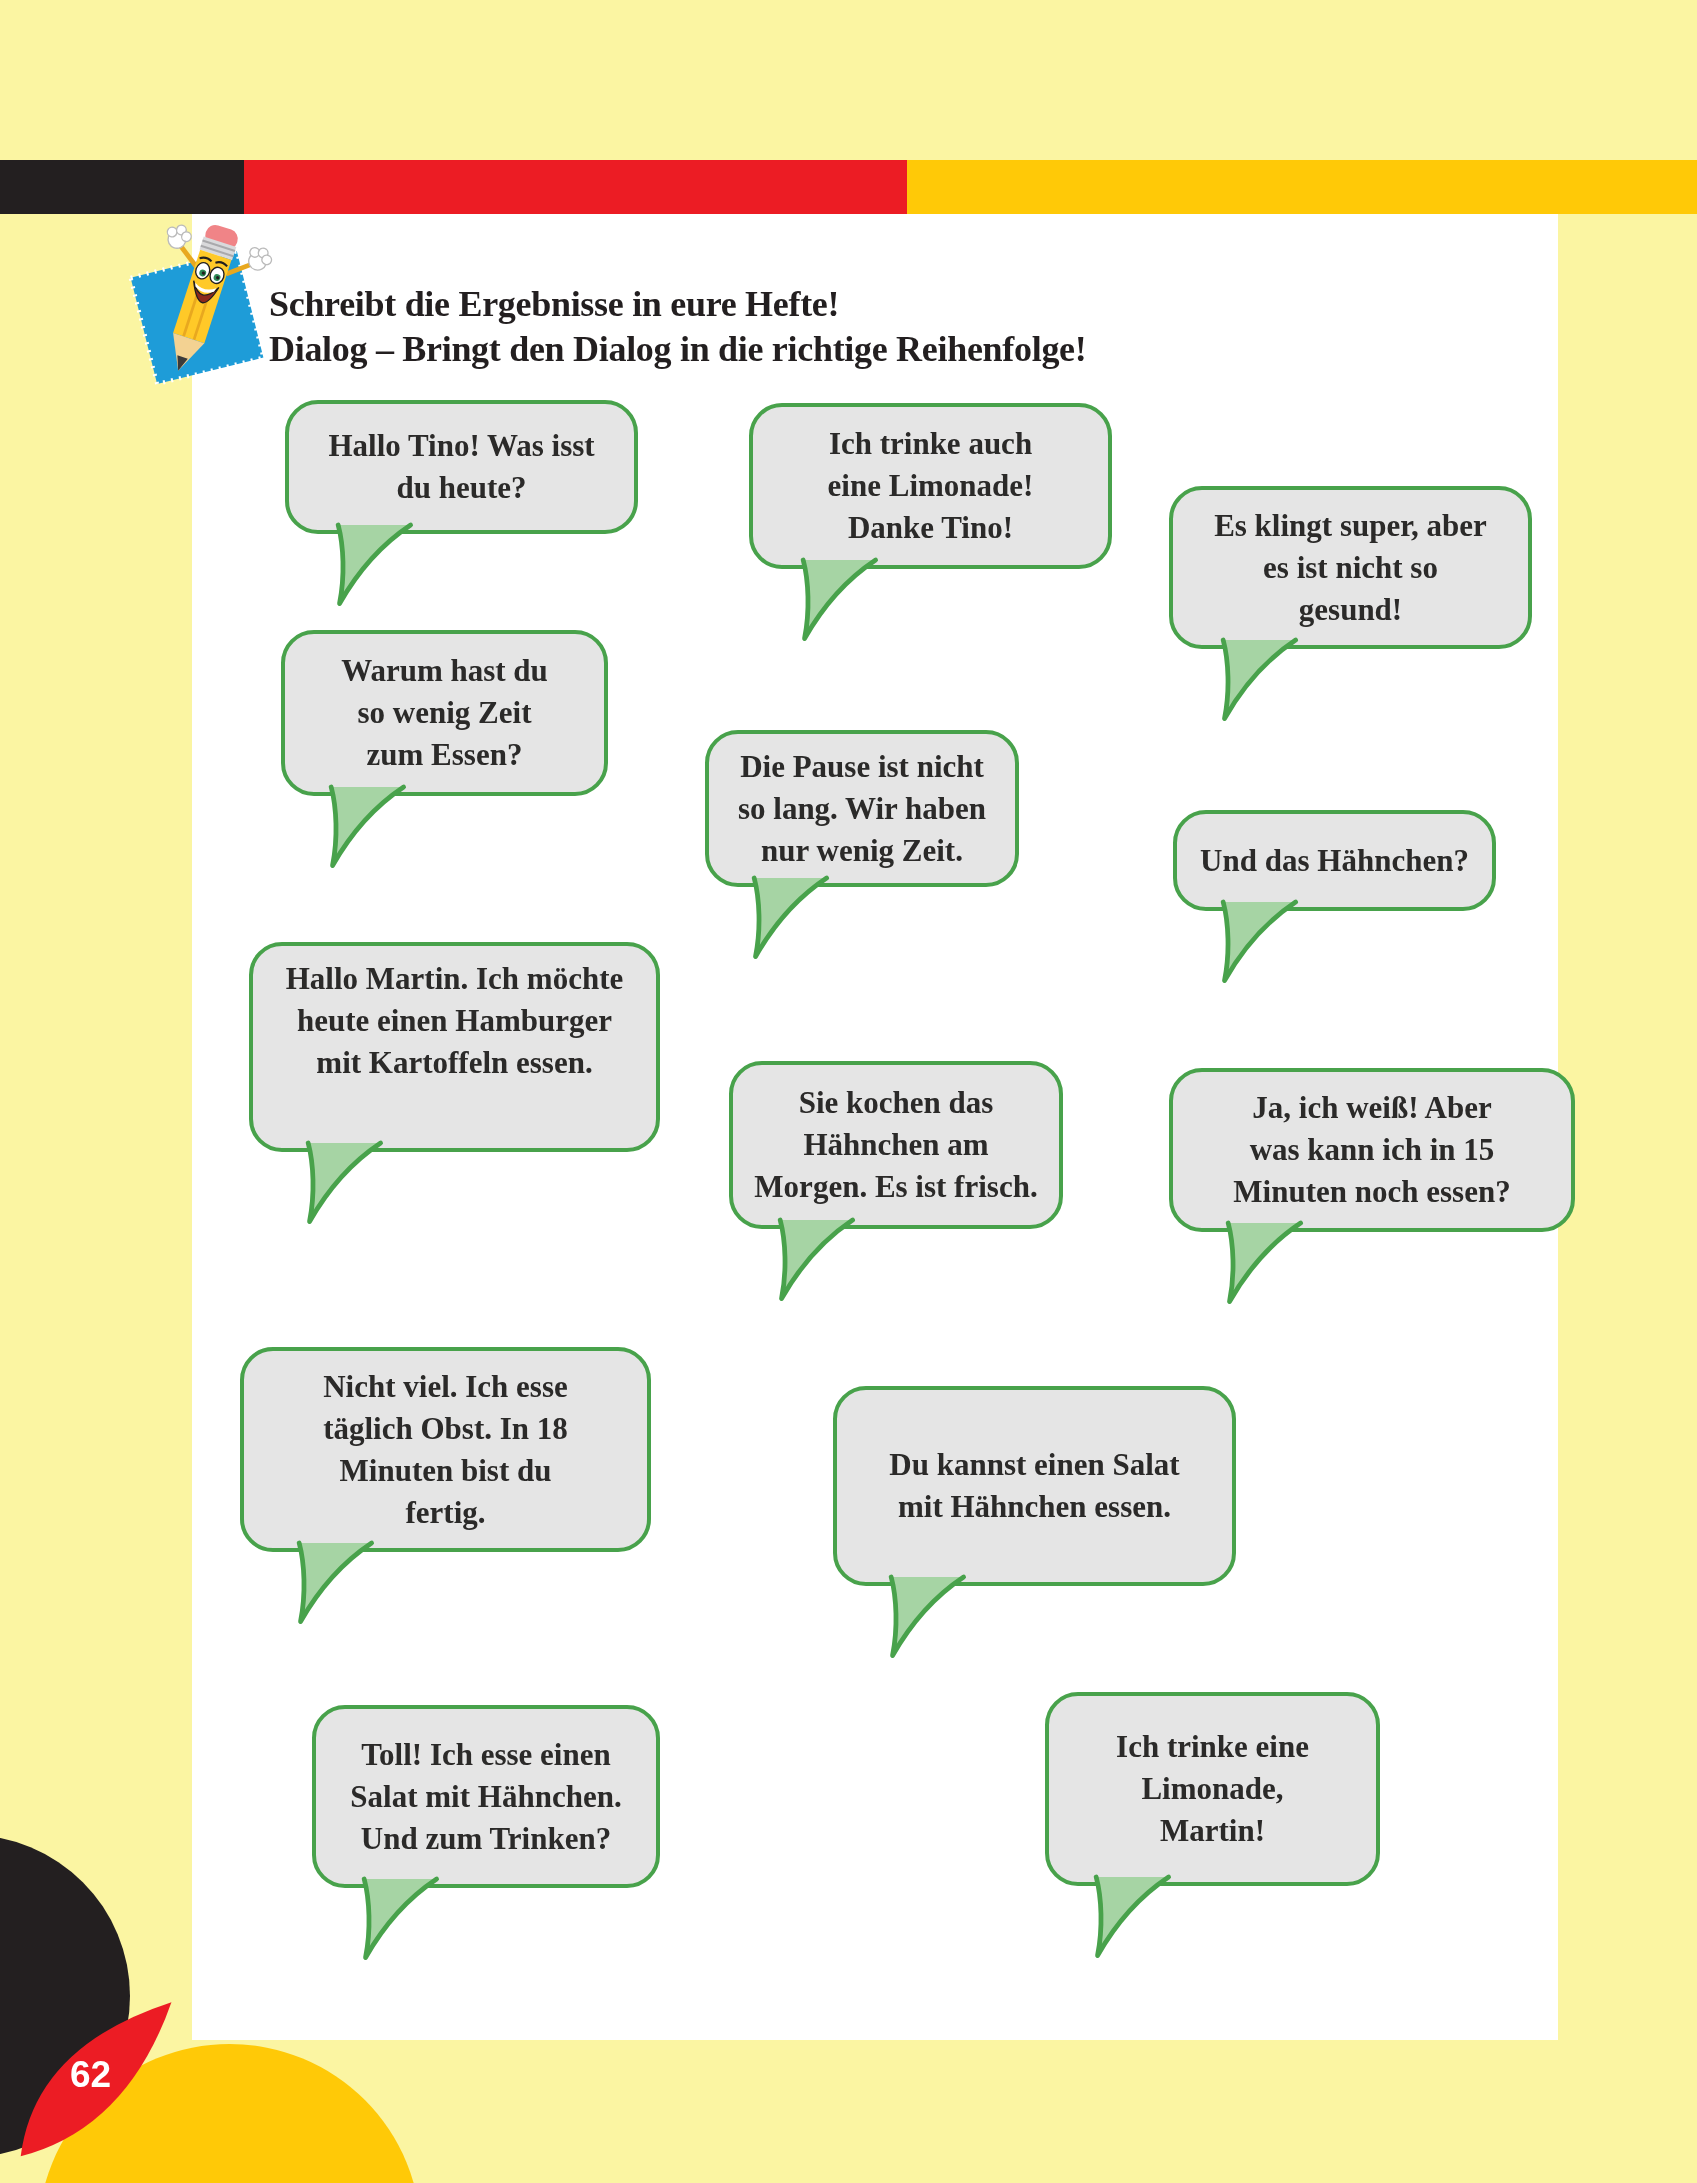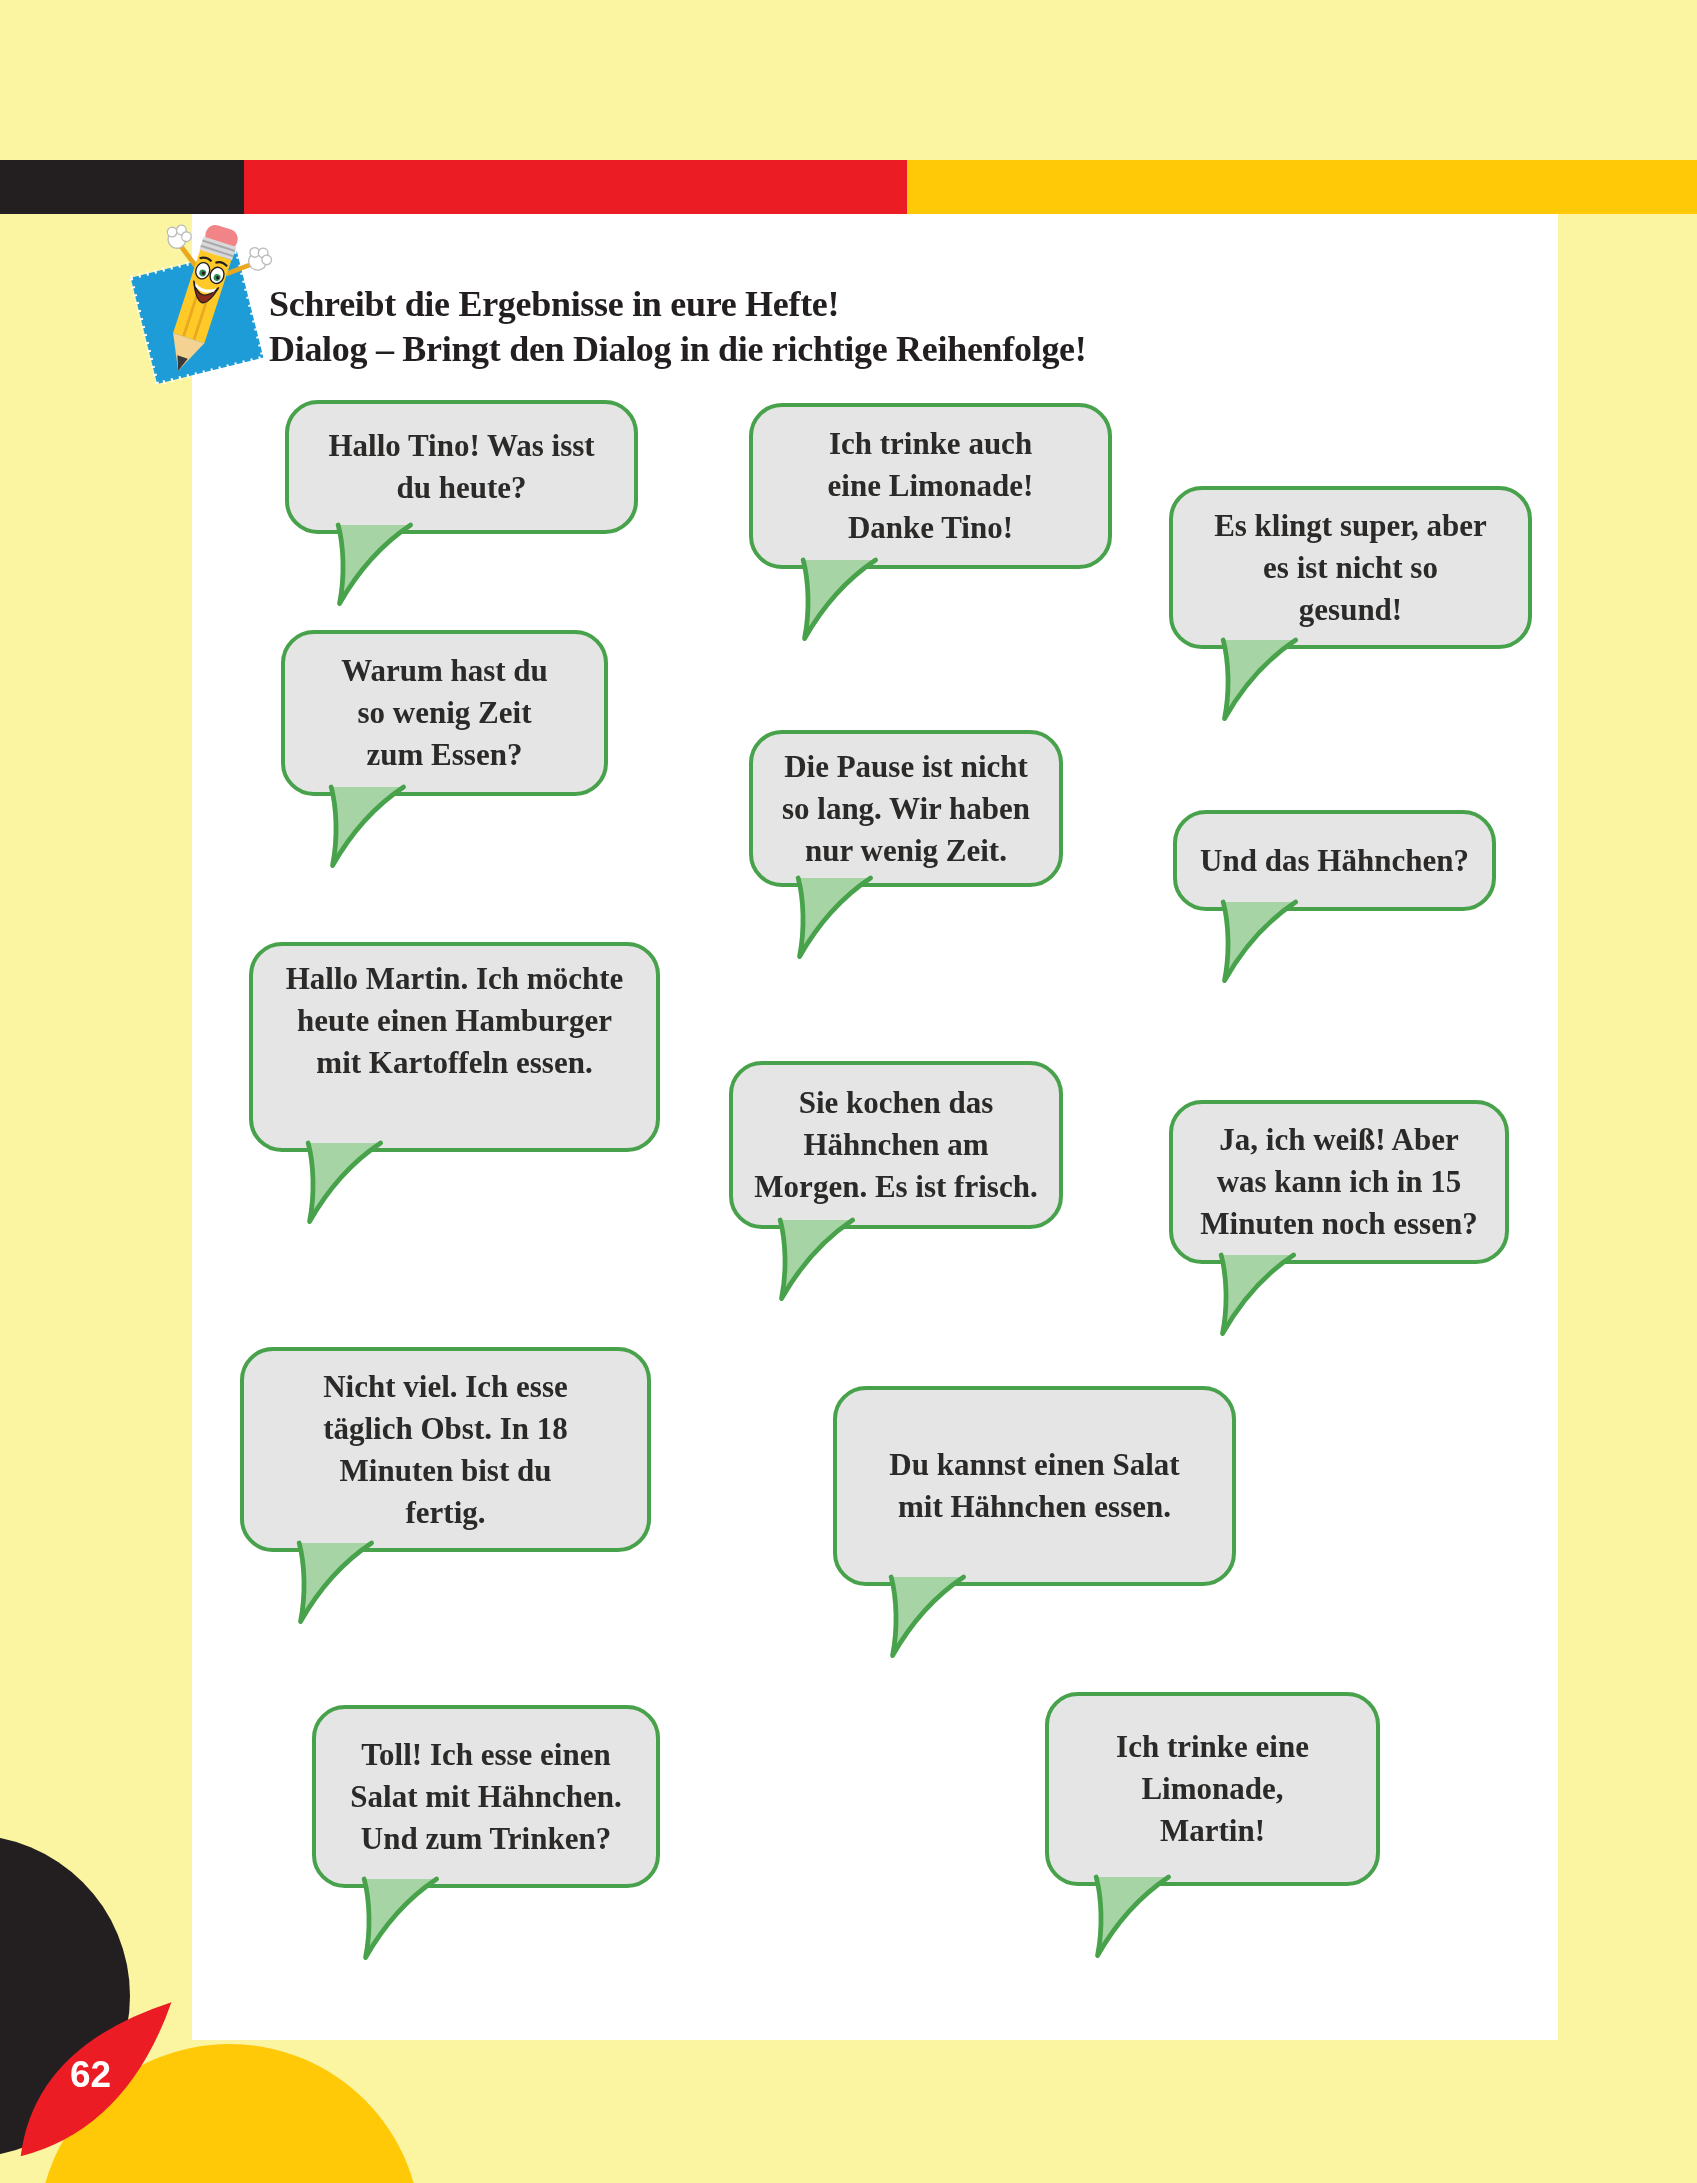--- a/index.html
+++ b/index.html
@@ -33,25 +33,25 @@
     font-weight:bold;font-size:31px;line-height:42px;color:#2B2A29;
     padding:0 12.3px;
   }
   .tail{position:absolute;left:11%;top:calc(100% - 4.8px);width:103px;height:82px;overflow:visible;}
   .tail .tf{fill:#A6D4A4;}
   .tail .ts{fill:none;stroke:#48A24B;stroke-width:7;stroke-linejoin:round;stroke-linecap:round;}
   .b1{left:285px;top:400px;width:353px;height:134px;}
   .b2{left:749px;top:403px;width:363px;height:166px;}
   .b3{left:1169px;top:486px;width:363px;height:163px;}
   .b4{left:281px;top:630px;width:327px;height:166px;}
-  .b5{left:749px;top:730px;width:314px;height:157px;}
+  .b5{left:705px;top:730px;width:314px;height:157px;}
   .b6{left:1173px;top:810px;width:323px;height:101px;}
   .b7{left:249px;top:942px;width:411px;height:210px;padding-bottom:53px;}
   .b8{left:729px;top:1061px;width:334px;height:168px;}
-  .b9{left:1169px;top:1068px;width:340px;height:164px;margin-top:32px;}
+  .b9{left:1169px;top:1068px;width:406px;height:164px;}
   .b10{left:240px;top:1347px;width:411px;height:205px;}
   .b11{left:833px;top:1386px;width:403px;height:200px;}
   .b12{left:312px;top:1705px;width:348px;height:183px;}
   .b13{left:1045px;top:1692px;width:335px;height:194px;}
   
   .corner-black{position:absolute;left:-192px;top:1835px;width:322px;height:322px;border-radius:50%;background:#231F20;}
   .corner-yellow{position:absolute;left:38px;top:2044px;width:383px;height:383px;border-radius:50%;background:#FFC907;}
   .corner-red{position:absolute;left:6.8px;top:1985px;width:185px;height:185px;}
   .pagenum{
     position:absolute;left:53px;top:2054px;width:75px;text-align:center;

